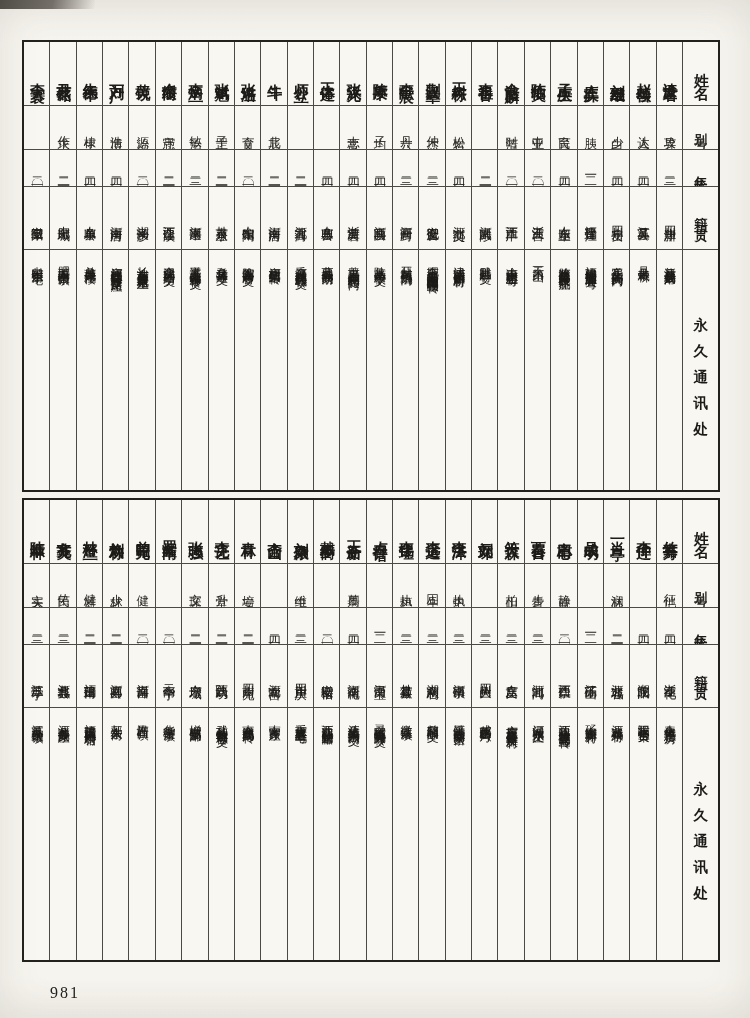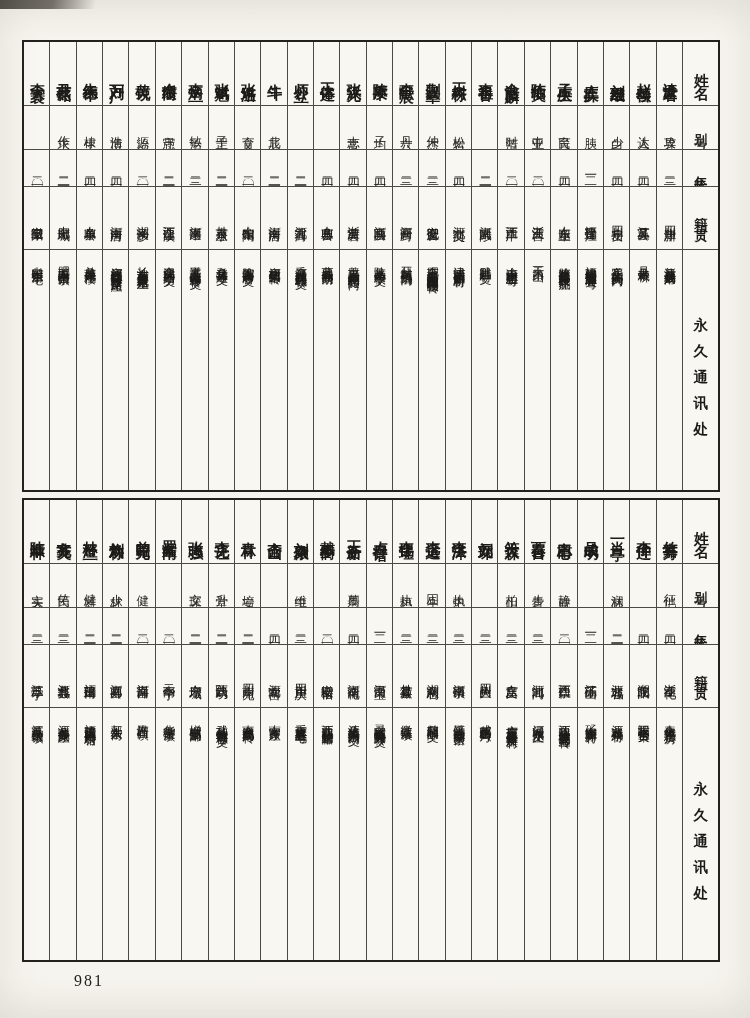--- a/index.html
+++ b/index.html
@@ -54,24 +54,23 @@
   
   .col-header .c-name{font-size:15px;letter-spacing:13px;font-weight:700;}
   .col-header .c-alias{font-size:13px;letter-spacing:5px;font-weight:700;}
   .col-header .c-age{font-size:13px;letter-spacing:2px;font-weight:700;}
   .col-header .c-origin{font-size:13.5px;letter-spacing:12px;font-weight:700;}
   .col-header .c-addr{
     font-size:14.5px;font-weight:700;letter-spacing:26px;
     justify-content:center;padding-top:0;
   }
   .page-number{
-    position:absolute;left:50px;bottom:28px;
+    position:absolute;left:50px;bottom:16px;
     font-size:16px;letter-spacing:2px;color:#23211d;
     font-family:"Liberation Serif","DejaVu Serif",serif;
-    margin-left:24px;
   }
 </style>
 </head>
 <body>
 
 <div class="sheet">
   <div class="corner-mark"></div>
 
   <div class="band band-top">
     <div class="col col-header">

